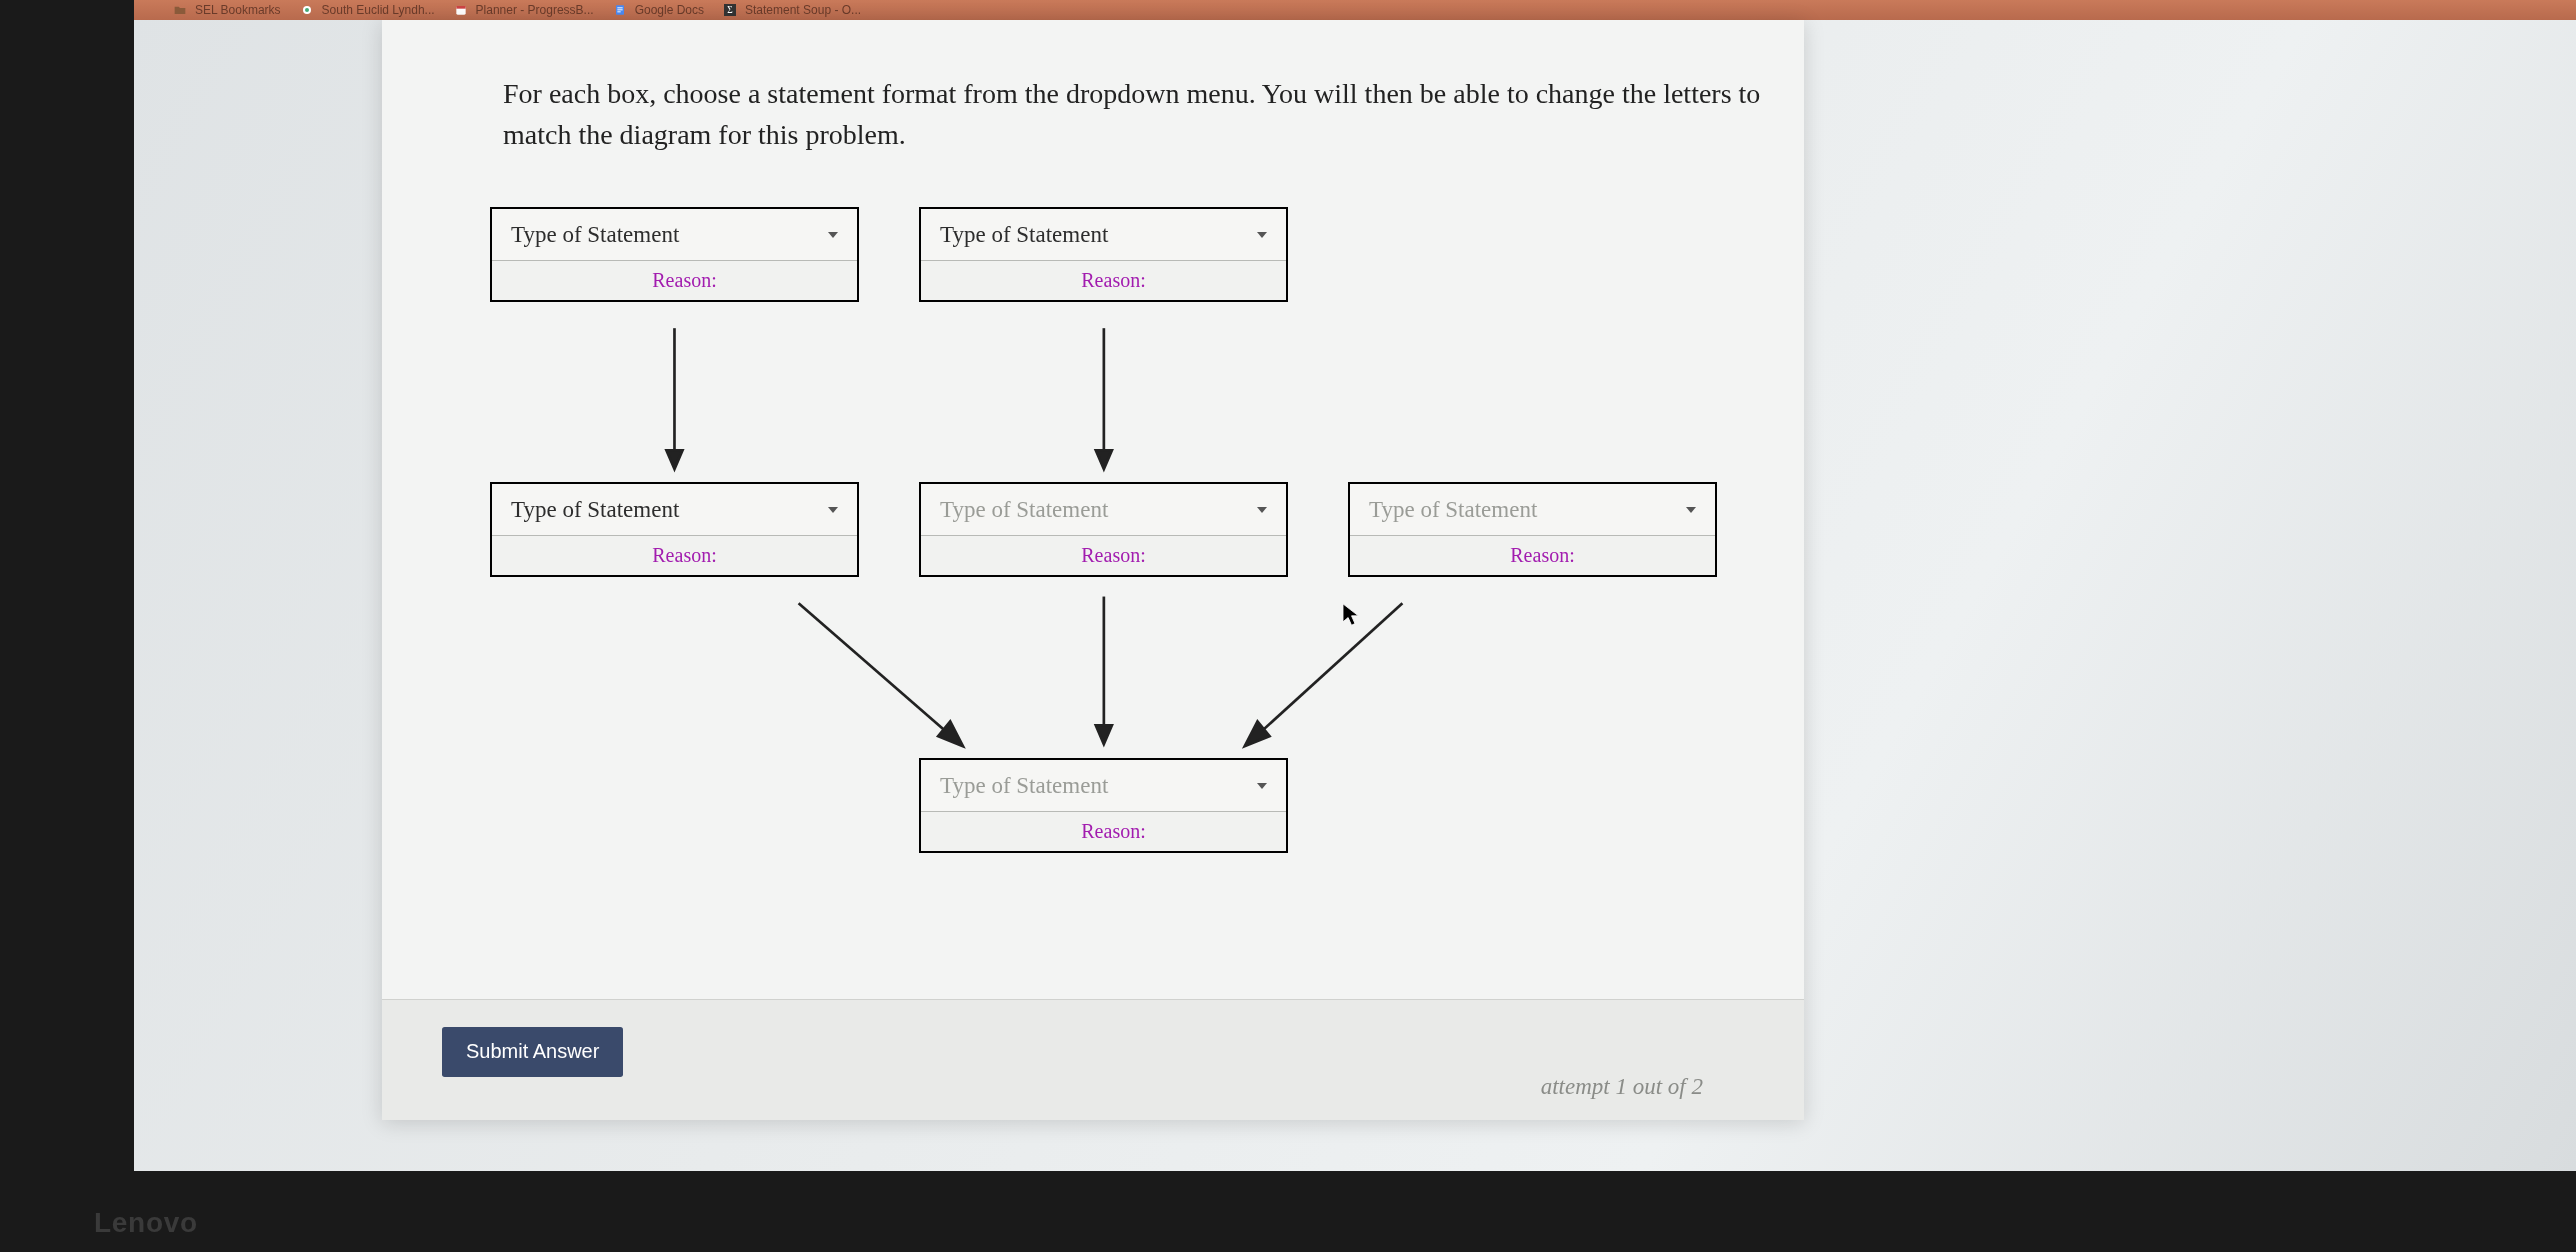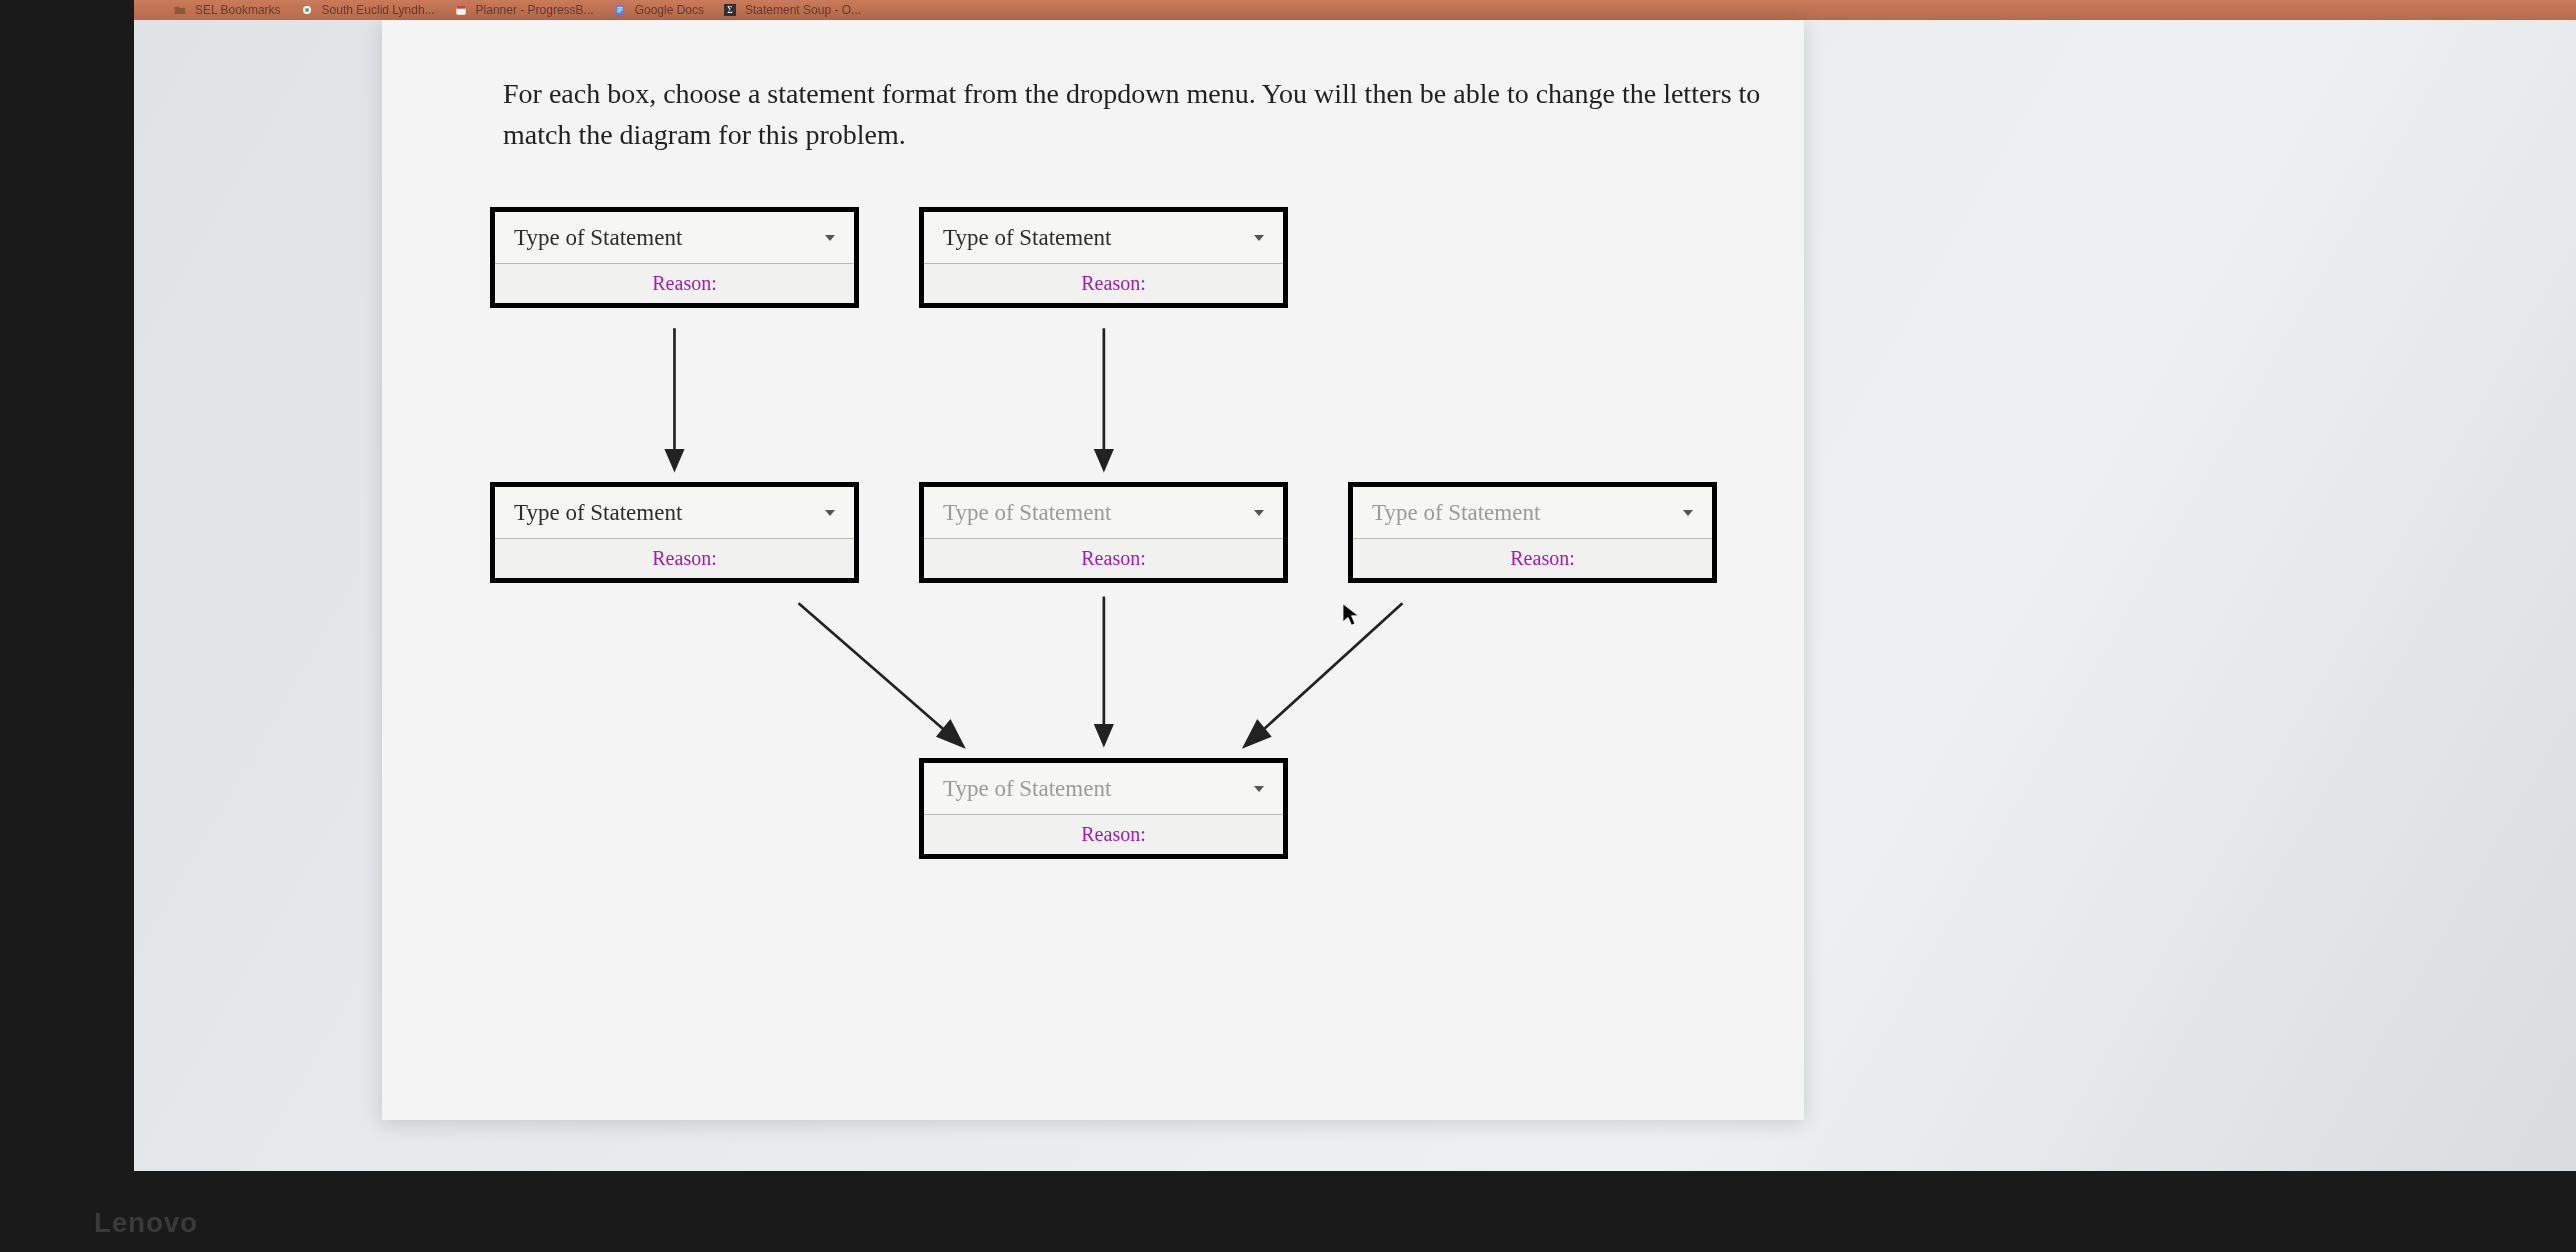--- a/index.html
+++ b/index.html
@@ -62,21 +62,21 @@
   .proof-area {
     position: absolute;
     left: 81px;
     top: 174px;
     width: 1275px;
     height: 751px;
   }
   .stmt-box {
     position: absolute;
     width: 369px;
-    border: 5px solid #000000;
+    border: 2px solid #000000;
     background: #f1f2f0;
   }
   .stmt-dropdown {
     height: 52px;
     border-bottom: 1.3px solid #b8bab6;
     display: flex;
     align-items: center;
     justify-content: space-between;
     padding: 0 19px;
     cursor: pointer;
@@ -280,18 +280,22 @@
         <line x1="1400" y1="610" x2="1180" y2="810"></line>
         <polygon class="arrow-head" points="1165,823 1184,786 1202,808"></polygon>
       </svg>
 
       <svg class="cursor" style="left:879px; top:409px;" viewBox="0 0 20 28">
         <path d="M1 1 L1 22 L7 17 L11 26 L15 24 L11 15 L19 15 Z" fill="#000" stroke="#fff" stroke-width="1"></path>
       </svg>
 
     </div>
 
+    <div class="footer-bar">
+      <button class="submit-btn">Submit Answer</button>
+      <div class="attempt">attempt 1 out of 2</div>
+    </div>
 
   </div>
 </div>
 
 <div class="lenovo">Lenovo</div>
 
 
 </body></html>

